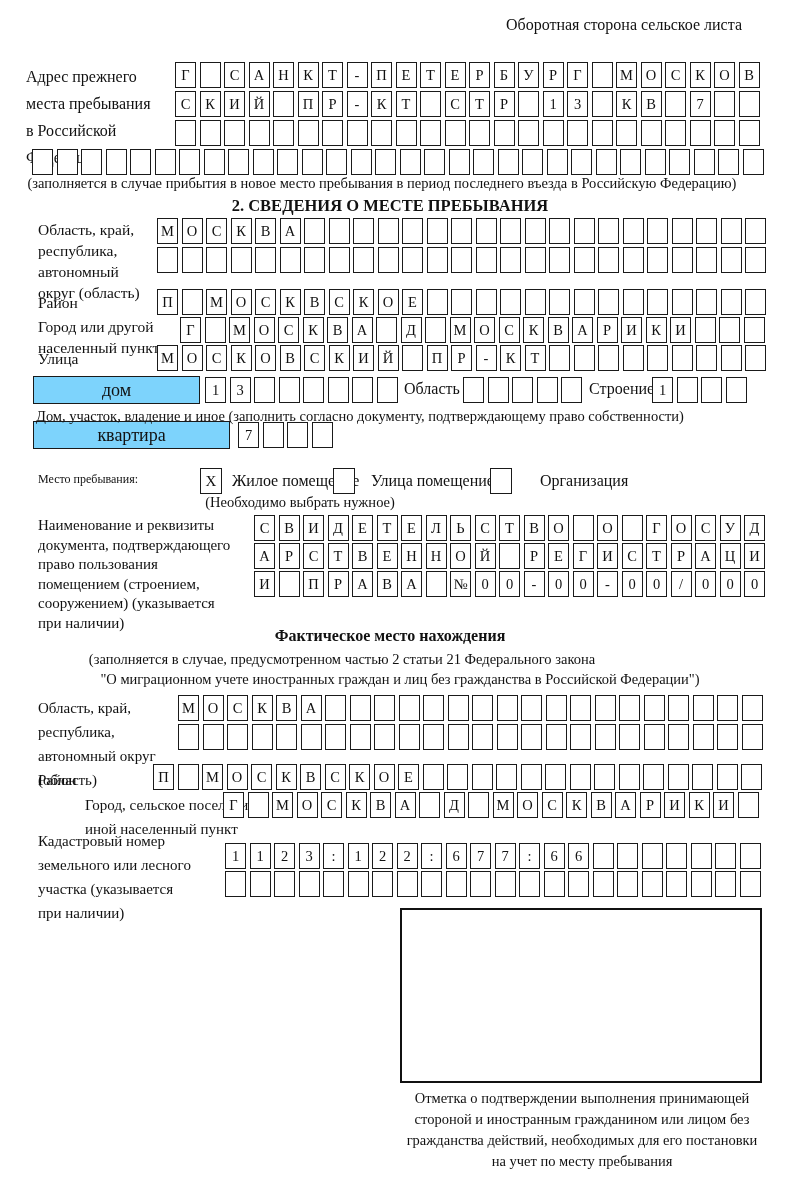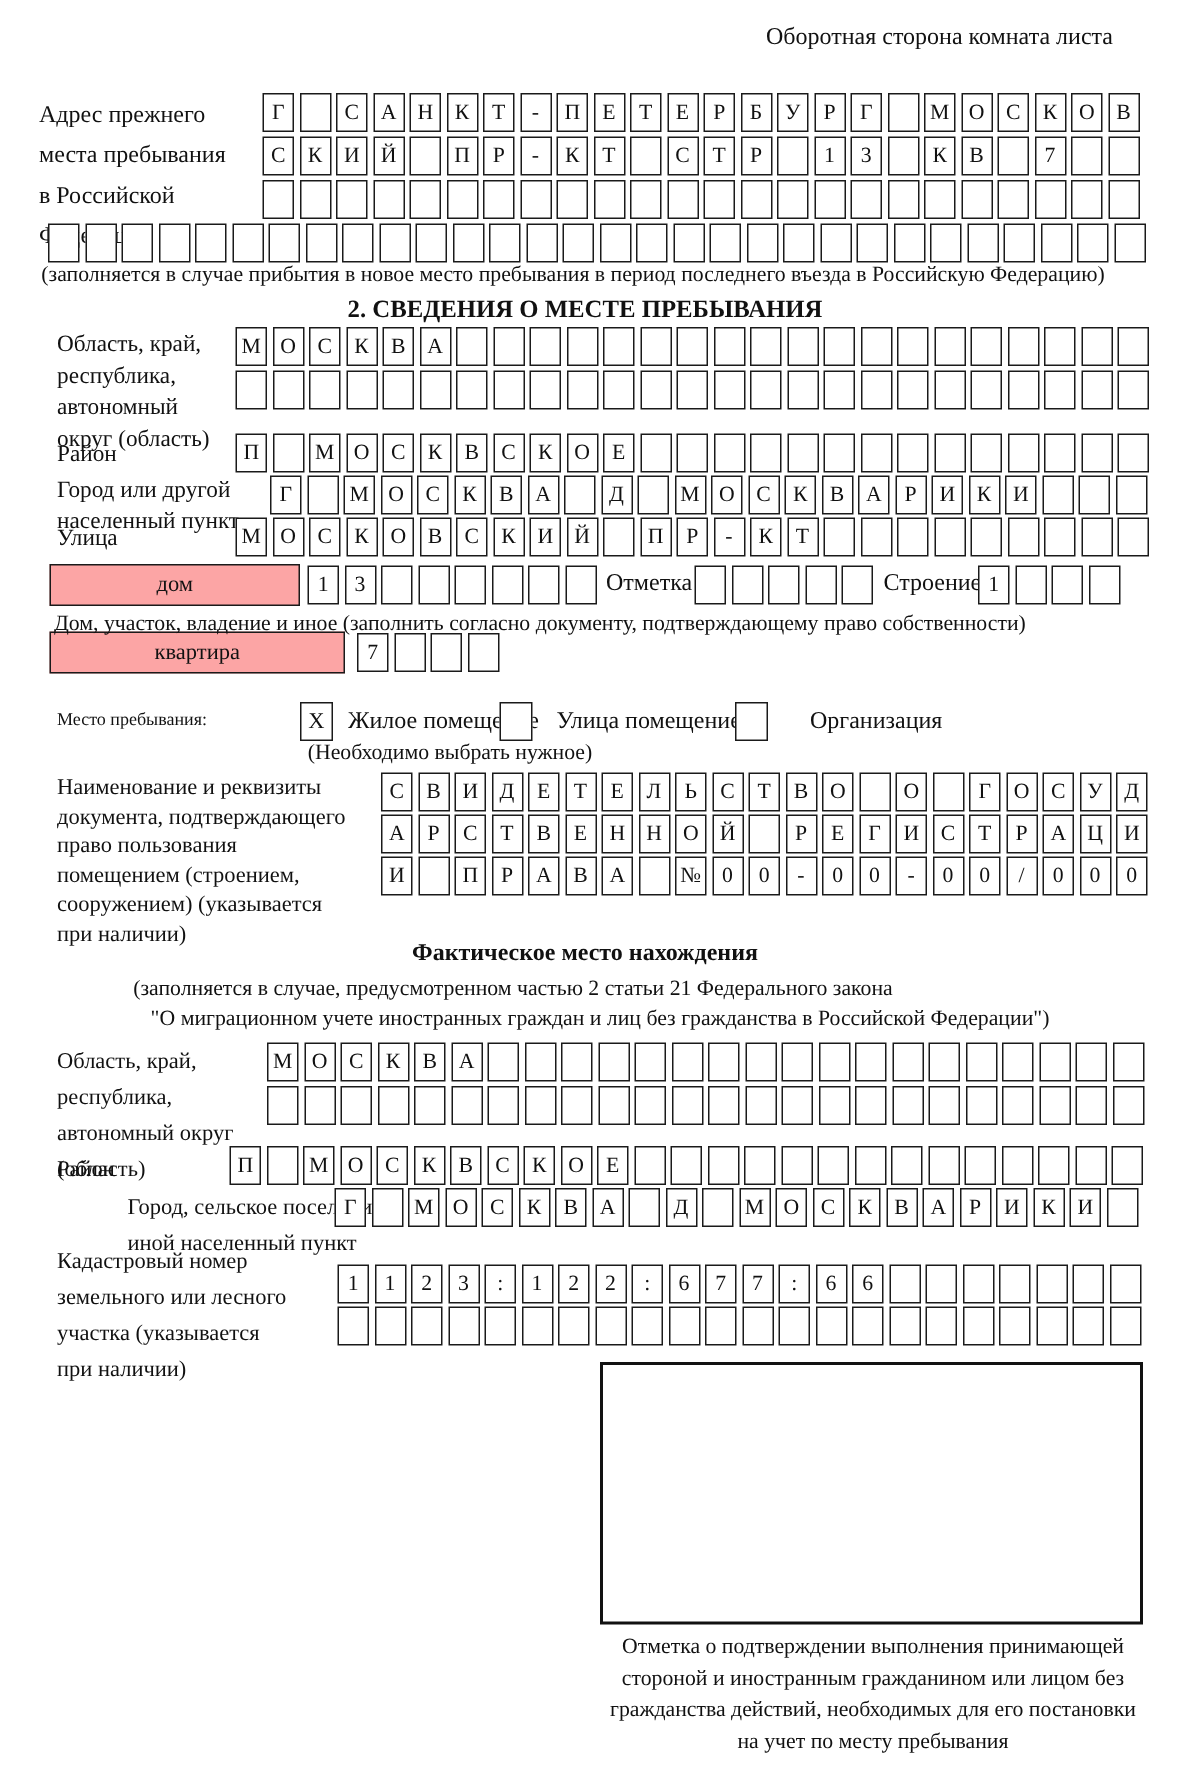--- a/index.html
+++ b/index.html
@@ -16,35 +16,35 @@
   .center { text-align:center; }
   .bold { font-weight:bold; }
   .cell-row { display:flex; column-gap:3.5px; }
   .cell {
     width:21px; height:26px; box-sizing:border-box; border:1.7px solid #1a1a1a;
     display:flex; align-items:center; justify-content:center;
     font-size:14.5px; background:#fff; flex:0 0 auto;
   }
   .wide-box {
     box-sizing:border-box; border:1.8px solid #1a1a1a; height:28px;
-    display:flex; align-items:center; justify-content:center; font-size:15px; background:#fca5a5;
+    display:flex; align-items:center; justify-content:center; font-size:18px; background:#7dd3fc;
   }
   .checkbox {
     width:22px; height:26px; box-sizing:border-box; border:1.8px solid #1a1a1a;
     display:flex; align-items:center; justify-content:center; font-size:15px; background:#fff;
   }
   .stamp-box { box-sizing:border-box; border:2.5px solid #111; background:#fff; }
   .stamp-cap { font-size:14.5px; line-height:21px; white-space:pre-line; }
 </style>
 </head>
 <body>
 
 <div id="page">
 
-  <div class="abs caption" style="top:16px; right:58px; font-size:16px;">Оборотная сторона комната листа</div>
+  <div class="abs caption" style="top:16px; right:58px; font-size:16px;">Оборотная сторона сельское листа</div>
 
   <div class="abs lbl-lg" style="left:26px; top:63px;">Адрес прежнего
 места пребывания
 в Российской
 Федерации</div>
   <div class="abs cell-row" style="left:175px; top:62px;">
       <span class="cell">Г</span>
       <span class="cell"></span>
       <span class="cell">С</span>
       <span class="cell">А</span>
@@ -307,21 +307,21 @@
   <div class="abs cell-row" style="left:205px; top:377px;">
       <span class="cell">1</span>
       <span class="cell">3</span>
       <span class="cell"></span>
       <span class="cell"></span>
       <span class="cell"></span>
       <span class="cell"></span>
       <span class="cell"></span>
       <span class="cell"></span>
     </div>
-  <div class="abs" style="left:404px; top:380px; font-size:16px;">Отметка</div>
+  <div class="abs" style="left:404px; top:380px; font-size:16px;">Область</div>
   <div class="abs cell-row" style="left:463px; top:377px;">
       <span class="cell"></span>
       <span class="cell"></span>
       <span class="cell"></span>
       <span class="cell"></span>
       <span class="cell"></span>
     </div>
   <div class="abs" style="left:589px; top:380px; font-size:16px;">Строение</div>
   <div class="abs cell-row" style="left:652px; top:377px;">
       <span class="cell">1</span>

